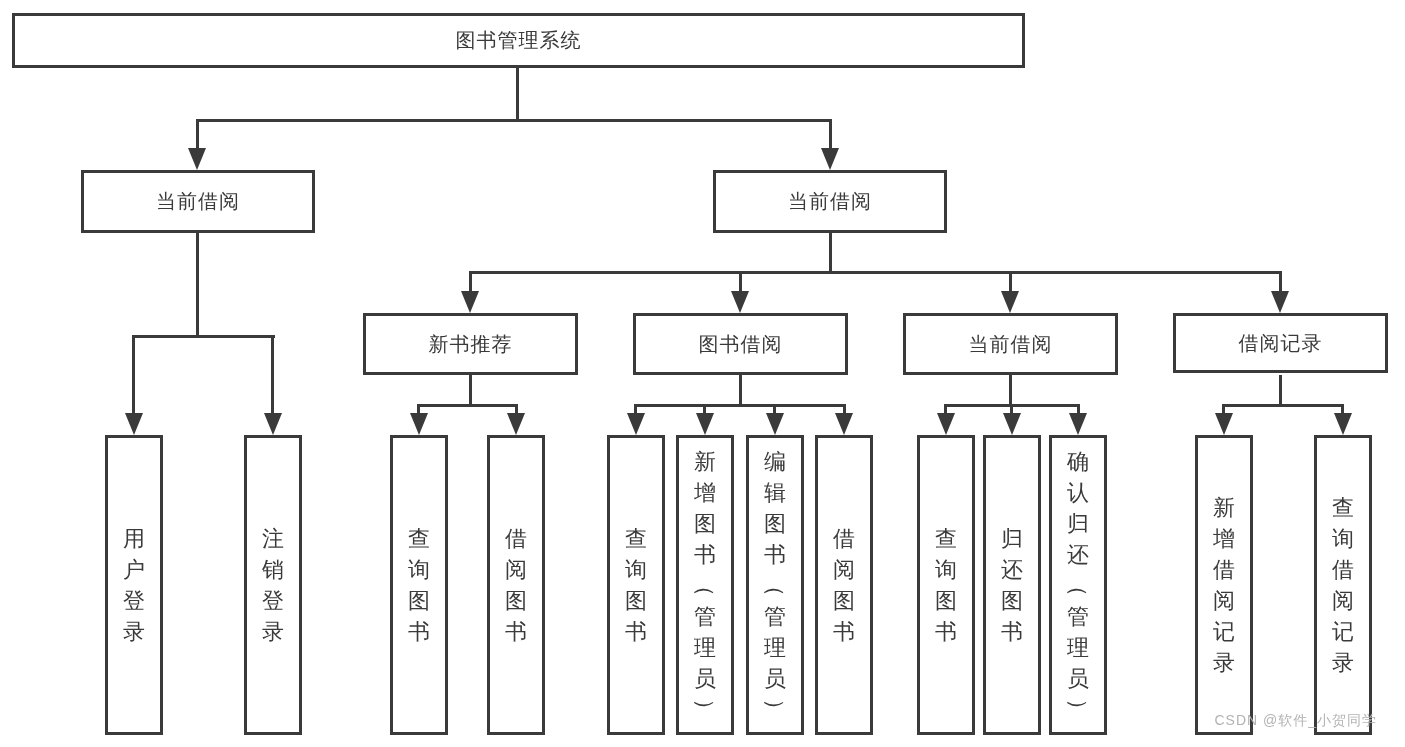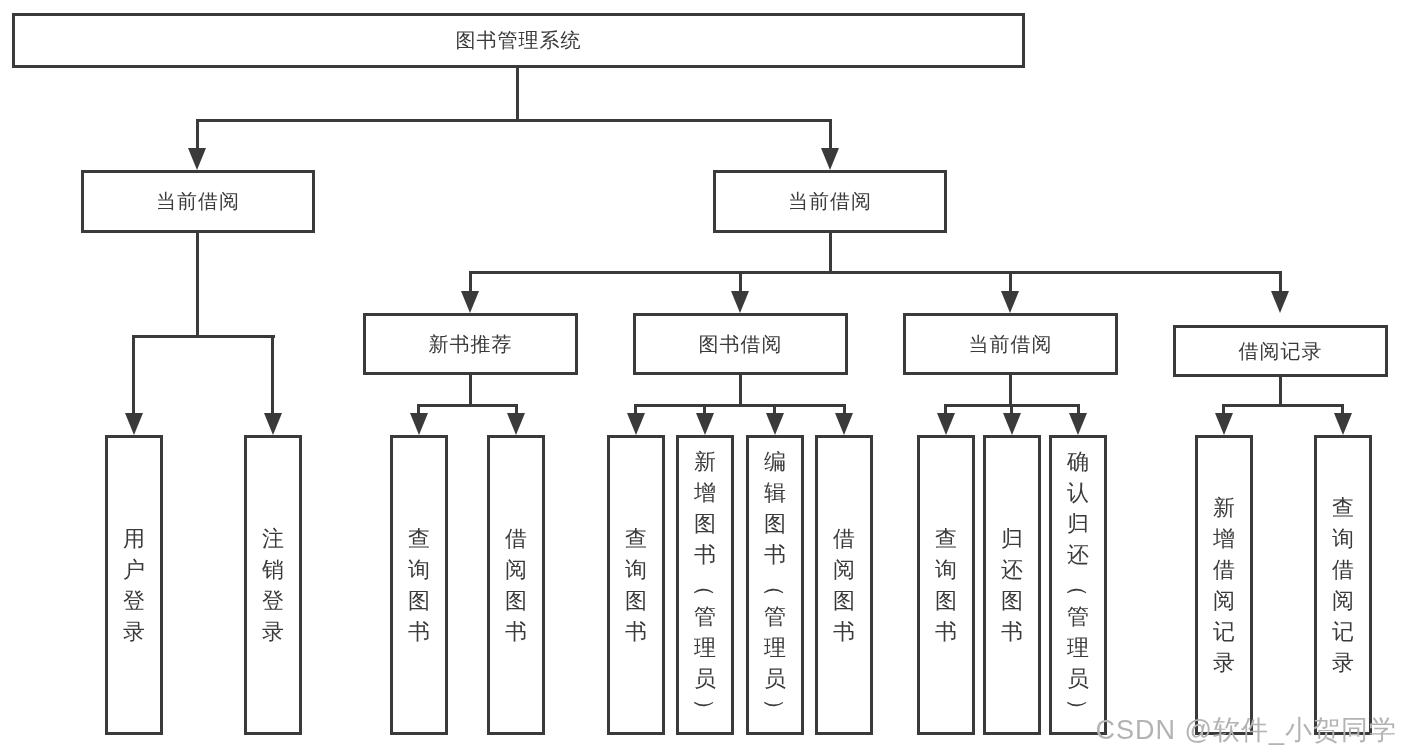--- a/index.html
+++ b/index.html
@@ -73,22 +73,22 @@
     width: 0;
     height: 0;
     border-left: 9px solid transparent;
     border-right: 9px solid transparent;
     border-top: 22px solid var(--line);
   }
 
   .watermark {
     position: absolute;
     top: 712px;
-    right: 8px;
-    font-size: 27px;
+    right: 28px;
+    font-size: 14px;
     color: var(--watermark);
     letter-spacing: 1px;
     z-index: 10;
     white-space: nowrap;
   }
 </style>
 </head>
 <body>
 
 <div class="canvas">
@@ -131,21 +131,21 @@
 
   <div class="hbox" style="left:633px; top:313px; width:215px; height:62px;">
     <span>图书借阅</span>
   </div>
   <div class="hbox" style="left:363px; top:313px; width:215px; height:62px;">
     <span>新书推荐</span>
   </div>
   <div class="hbox" style="left:903px; top:313px; width:215px; height:62px;">
     <span>当前借阅</span>
   </div>
-  <div class="hbox" style="left:1173px; top:313px; width:215px; height:52px;margin-top:12px;">
+  <div class="hbox" style="left:1173px; top:313px; width:215px; height:60px;">
     <span>借阅记录</span>
   </div>
 
   <div class="v" style="left:469px; top:375px; height:31px;"></div>
   <div class="h" style="left:417px; top:404px; width:101px;"></div>
   <div class="v" style="left:417px; top:404px; height:13px;"></div>
   <div class="arrow" style="left:410px; top:413px;"></div>
   <div class="v" style="left:515px; top:404px; height:13px;"></div>
   <div class="arrow" style="left:507px; top:413px;"></div>
 

